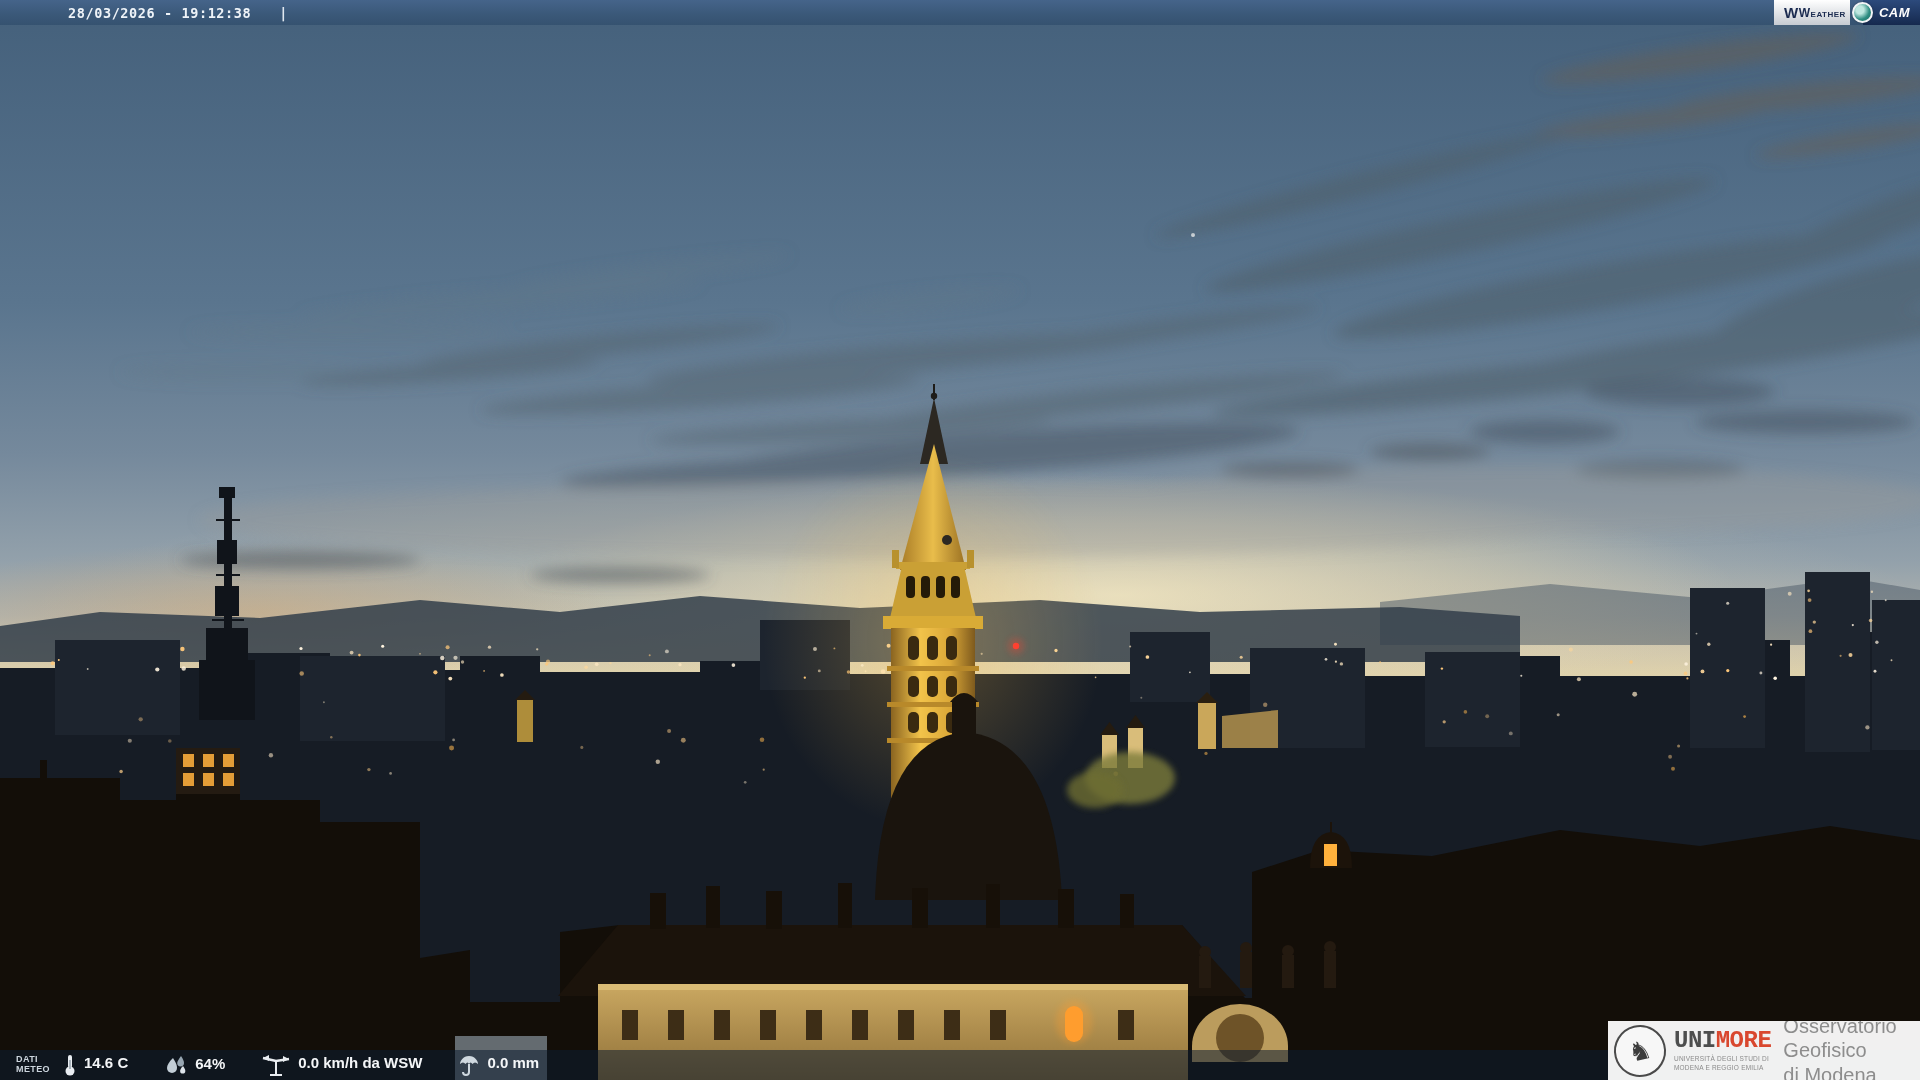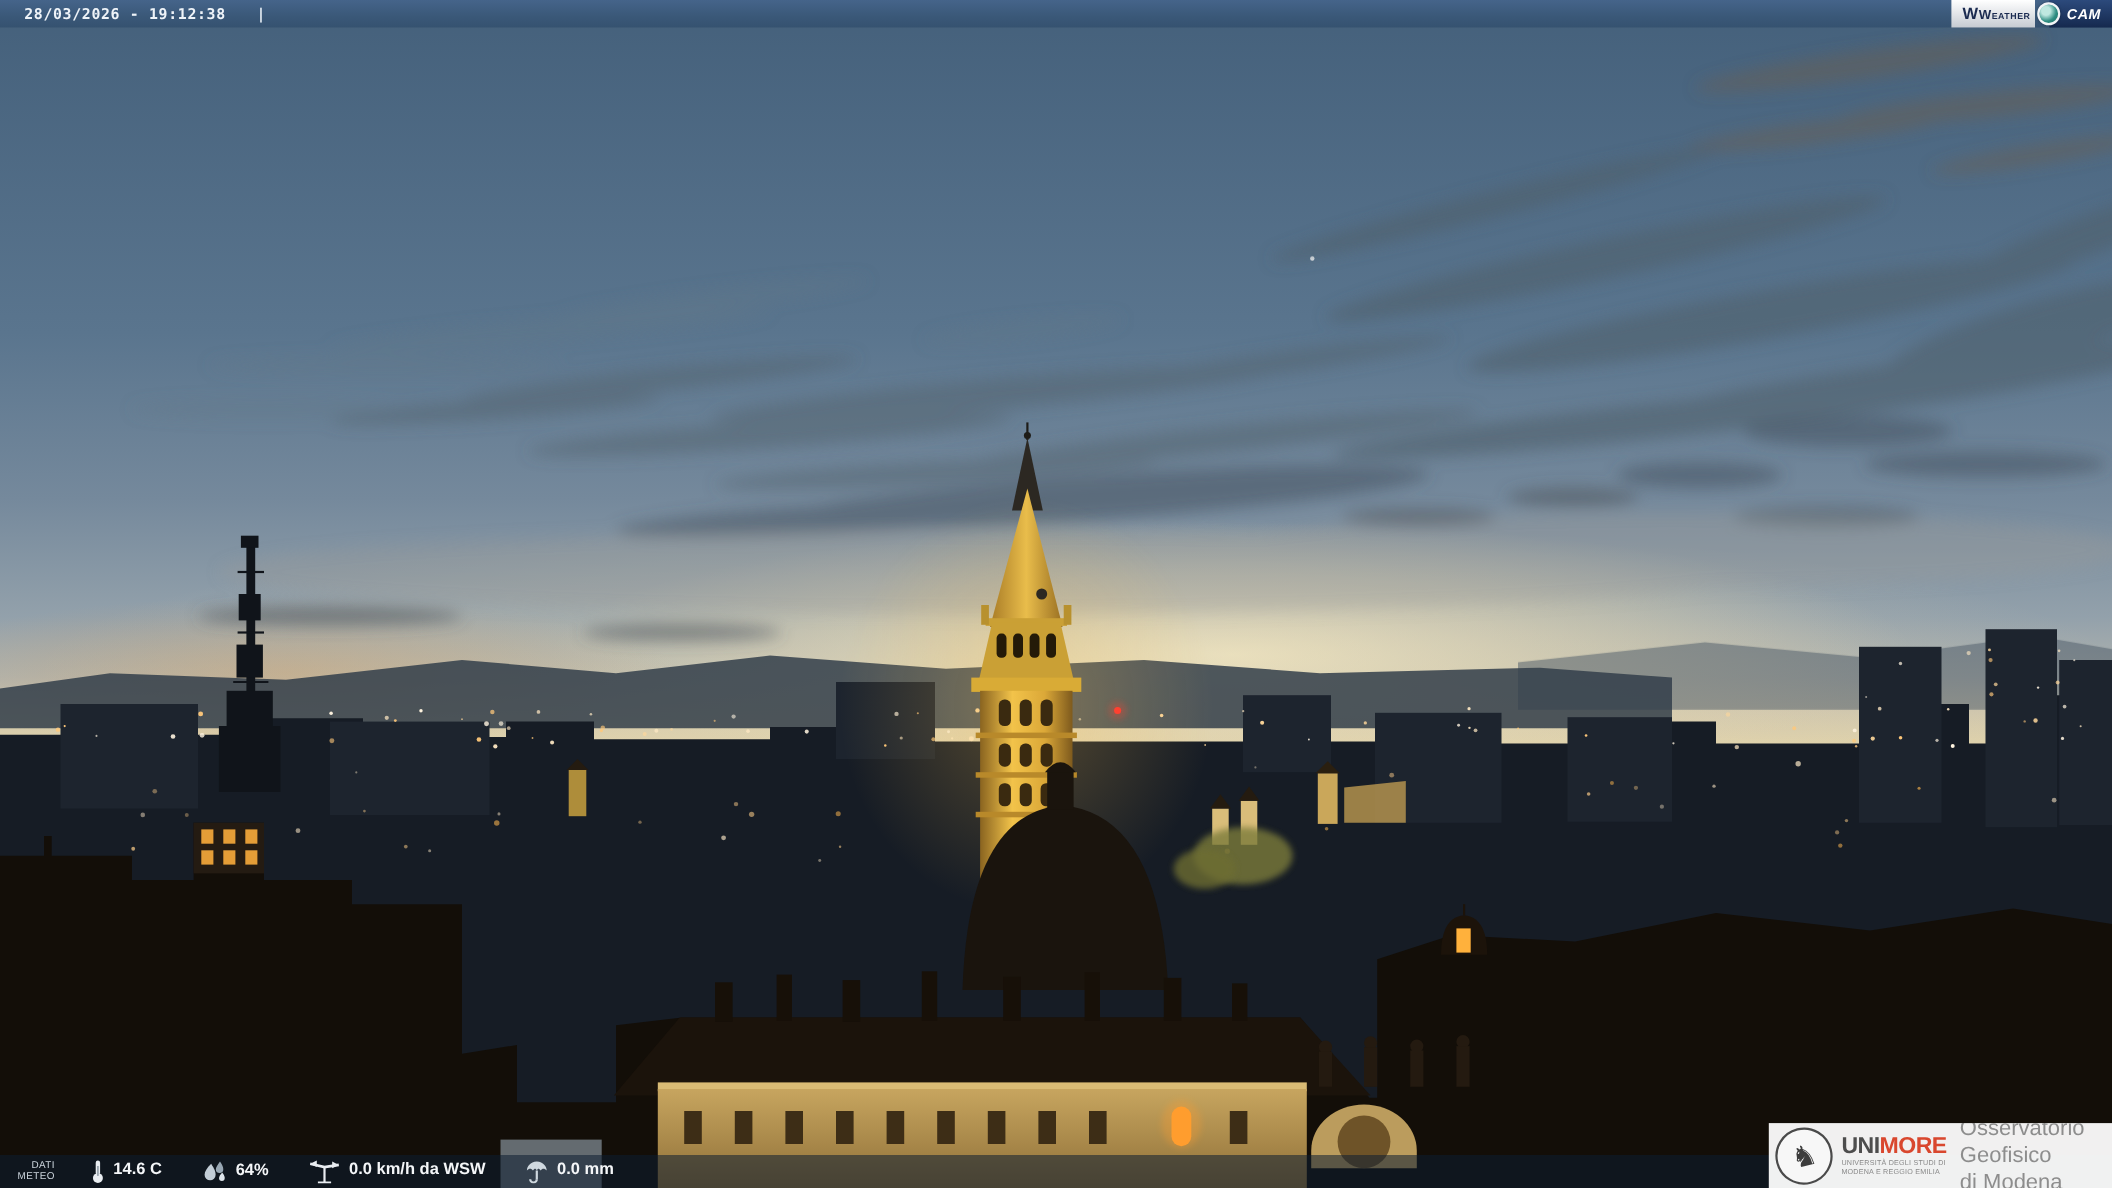--- a/index.html
+++ b/index.html
@@ -6,52 +6,52 @@
   .stage{position:relative;width:1920px;height:1080px;overflow:hidden;
          font-family:"Liberation Sans",sans-serif;background:#46617c;}
   .scene{position:absolute;inset:0;display:block;}
 
   
   .topbar{position:absolute;top:0;left:0;right:0;height:25px;
     background:linear-gradient(#45648a,#3a5878 60%,#355270);
     display:flex;align-items:center;color:#eef3f8;
     font-family:"DejaVu Sans Mono",monospace;font-weight:bold;
     font-size:13.5px;letter-spacing:.6px;white-space:nowrap;}
-  .timestamp{margin-left:22px;text-align:center;}
+  .timestamp{margin-left:68px;text-align:center;}
   .topsep{margin:0 28px;color:#dfe7ef;}
   .cam-logo{position:absolute;right:0;top:0;height:25px;display:flex;align-items:stretch;
     font-family:"Liberation Sans",sans-serif;}
   .cam-logo .wseg{display:flex;align-items:center;padding:0 4px 0 10px;
     background:linear-gradient(#ffffff,#c6cbd2);color:#1b2b50;
     font-size:12px;font-weight:bold;font-variant:small-caps;letter-spacing:.5px;}
   .cam-logo .wseg .bigW{font-size:15px;}
   .cam-logo .globe{width:17px;height:17px;border-radius:50%;align-self:center;
     background:radial-gradient(circle at 35% 35%,#bfe8e0 0 25%,#2e8d82 60%,#1d6a60);
     border:2px solid #f2f4f6;margin:0 -10px 0 2px;z-index:2;box-shadow:0 0 2px rgba(0,0,0,.4);}
   .cam-logo .cseg{display:flex;align-items:center;padding:0 10px 0 16px;
     background:linear-gradient(#2c4a7c,#15294e);color:#fff;
     font-size:13px;font-weight:900;font-style:italic;letter-spacing:.5px;}
 
   
   .bottombar{position:absolute;left:0;top:1050px;right:0;height:30px;
     background:rgba(13,30,50,.55);display:flex;align-items:center;
     color:#f4f6f8;font-weight:bold;font-size:15px;white-space:nowrap;}
-  .badge{margin-left:16px;margin-right:32px;font-size:9px;line-height:1.1;
-    color:#ccd5dd;text-align:right;letter-spacing:.4px;font-weight:normal;}
+  .badge{margin-left:16px;margin-right:13px;font-size:9px;line-height:1.1;
+    color:#ccd5dd;text-align:left;letter-spacing:.4px;font-weight:bold;}
   .witem{display:flex;gap:7px;margin-right:36px;}
   .witem svg{display:block;}
 
   
   .unibox{position:absolute;right:0;top:1021px;width:312px;height:59px;
     background:rgba(255,255,255,.94);display:flex;align-items:center;overflow:hidden;}
   .seal{width:48px;height:48px;border-radius:50%;margin-left:6px;flex:0 0 auto;
     border:2px solid #4a4a4a;display:flex;align-items:center;justify-content:center;
     color:#3c3c3c;font-size:26px;transform:rotate(-14deg);background:#f7f7f7;}
   .brandcol{margin-left:8px;flex:0 0 auto;}
-  .brand{font-size:21px;font-weight:bold;letter-spacing:-.5px;color:#4d4d4d;line-height:1;}
+  .brand{font-size:24px;font-weight:bold;letter-spacing:-.5px;color:#4d4d4d;line-height:1;font-family:Liberation Mono, monospace;}
   .brand .more{color:#d9472e;}
   .brandsub{font-size:6.5px;color:#8a8a8a;letter-spacing:.2px;line-height:1.25;margin-top:2px;}
   .orgcol{margin-left:12px;color:#8d8d8d;font-size:20px;line-height:1.22;}
 </style>
 </head>
 <body>
 
 <div class="stage">
 
   <svg class="scene" viewBox="0 0 1920 1080" aria-hidden="true">

